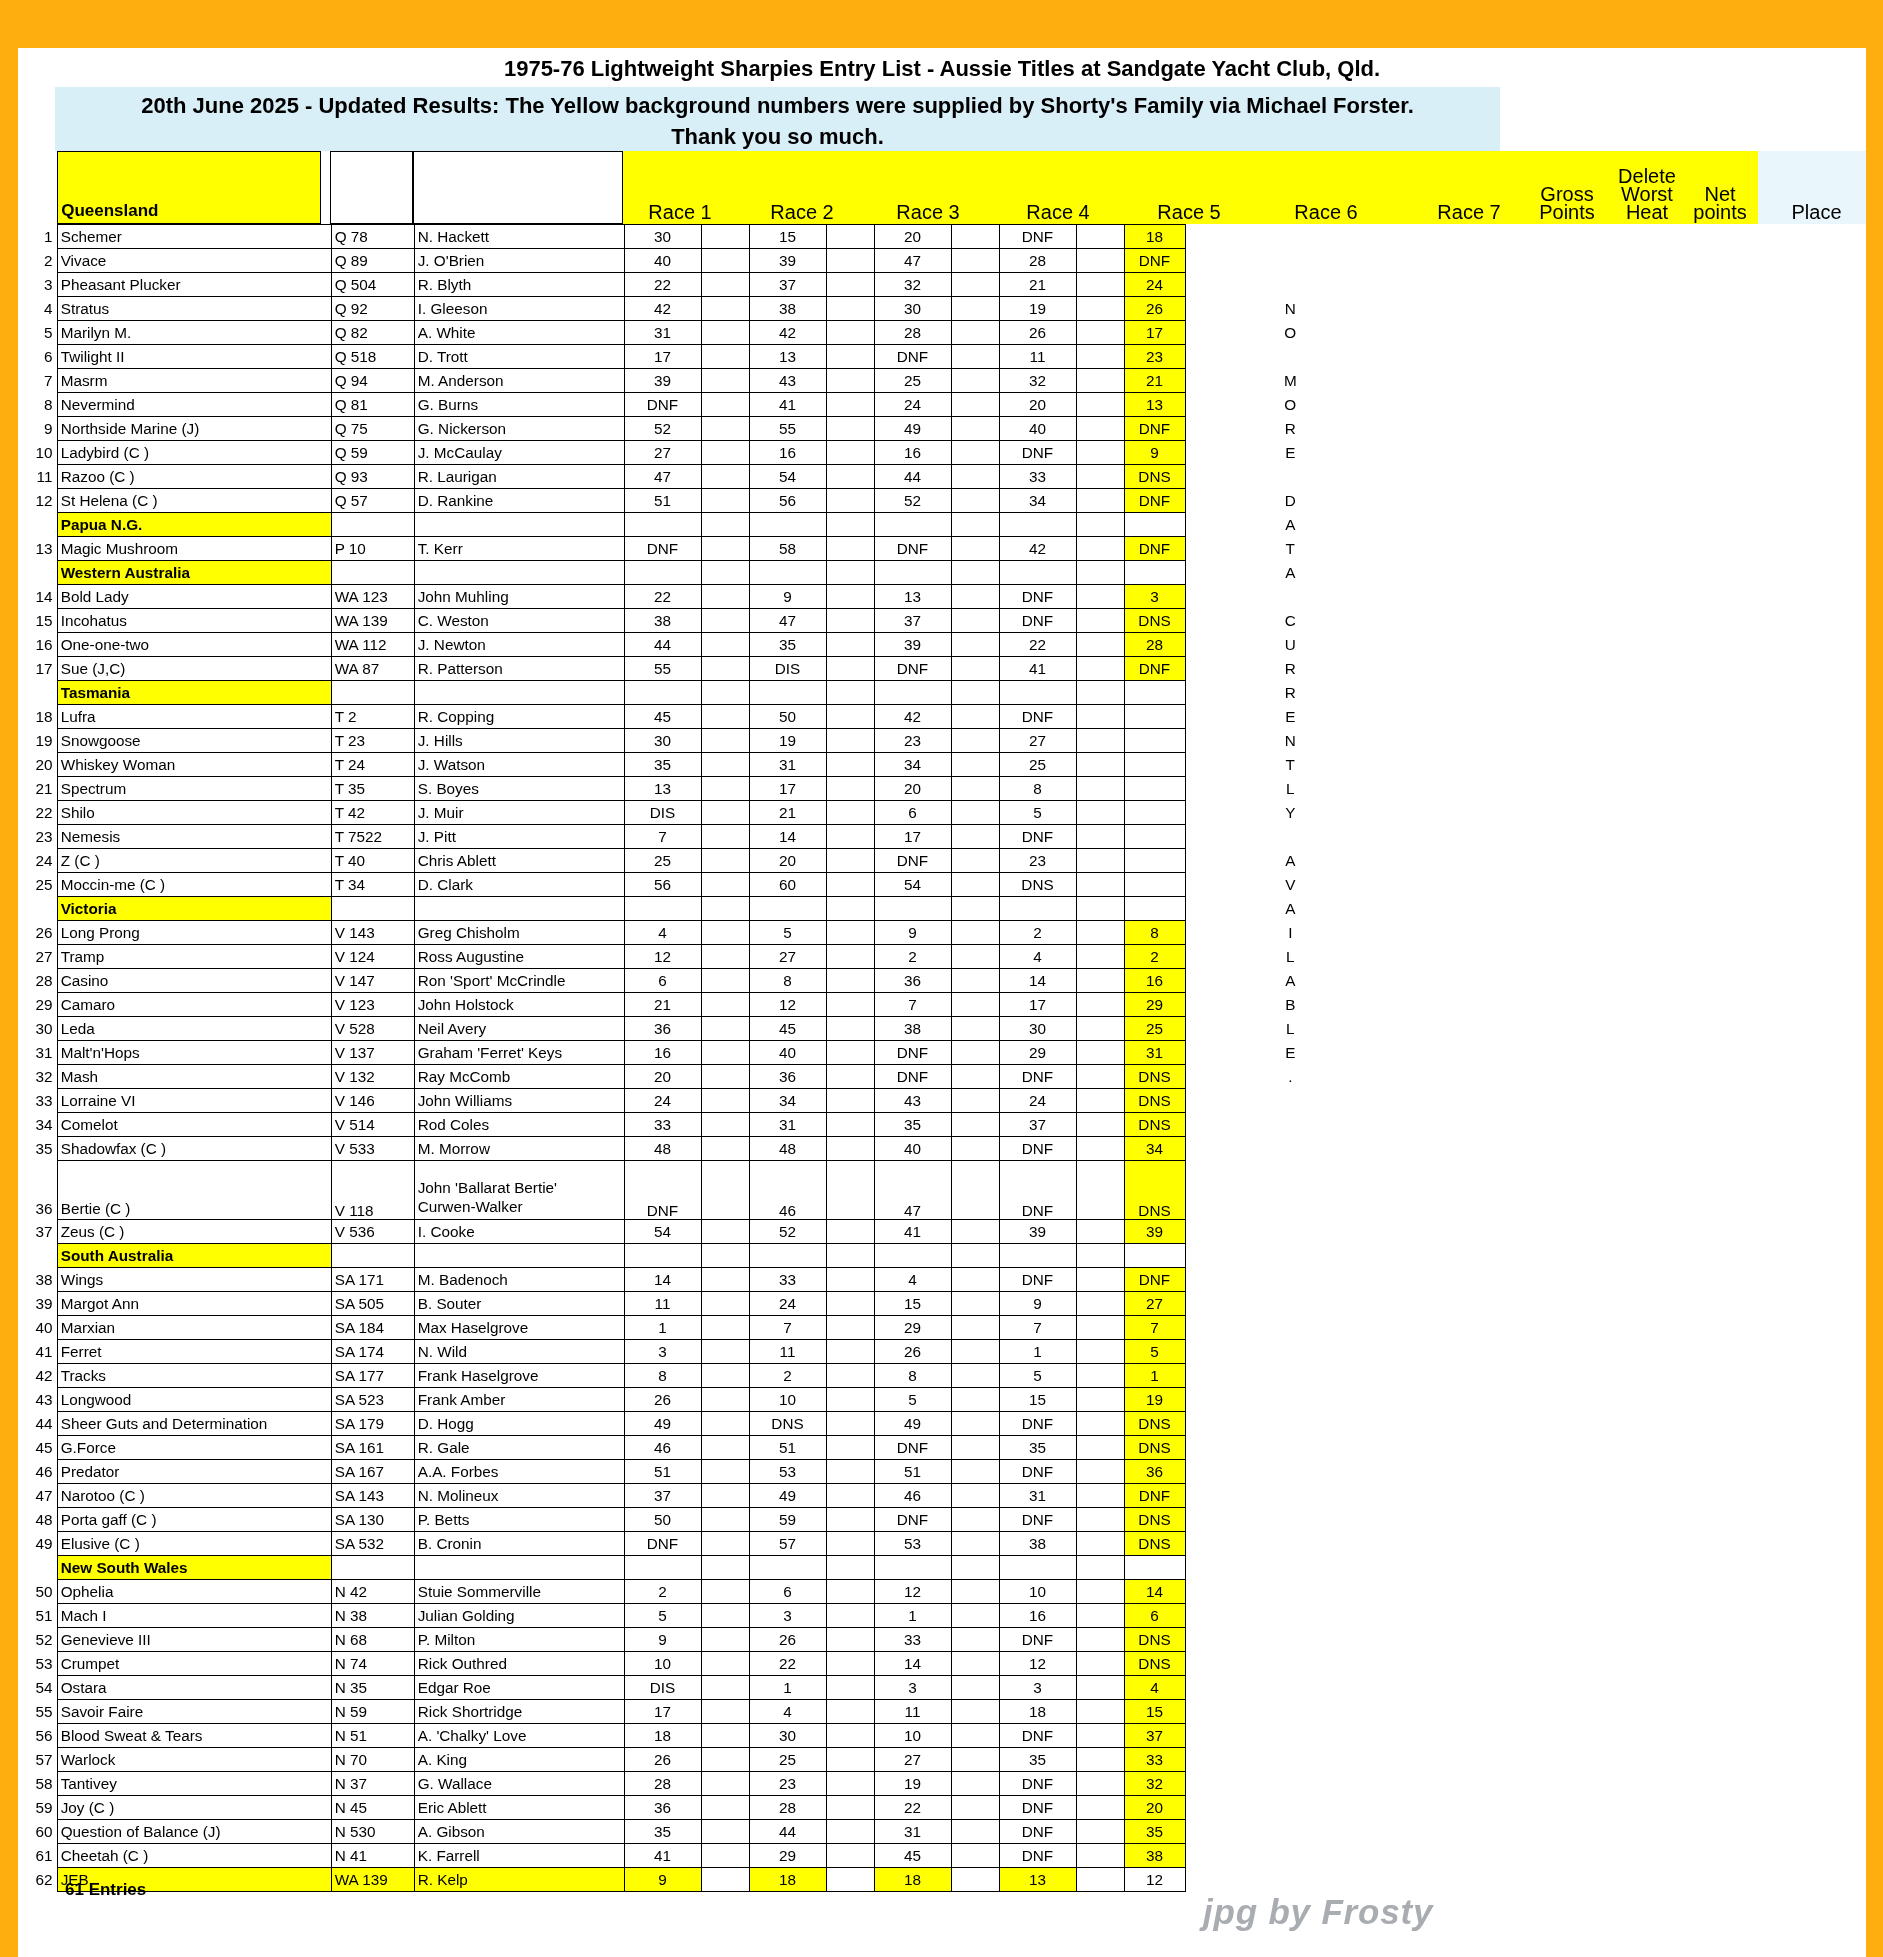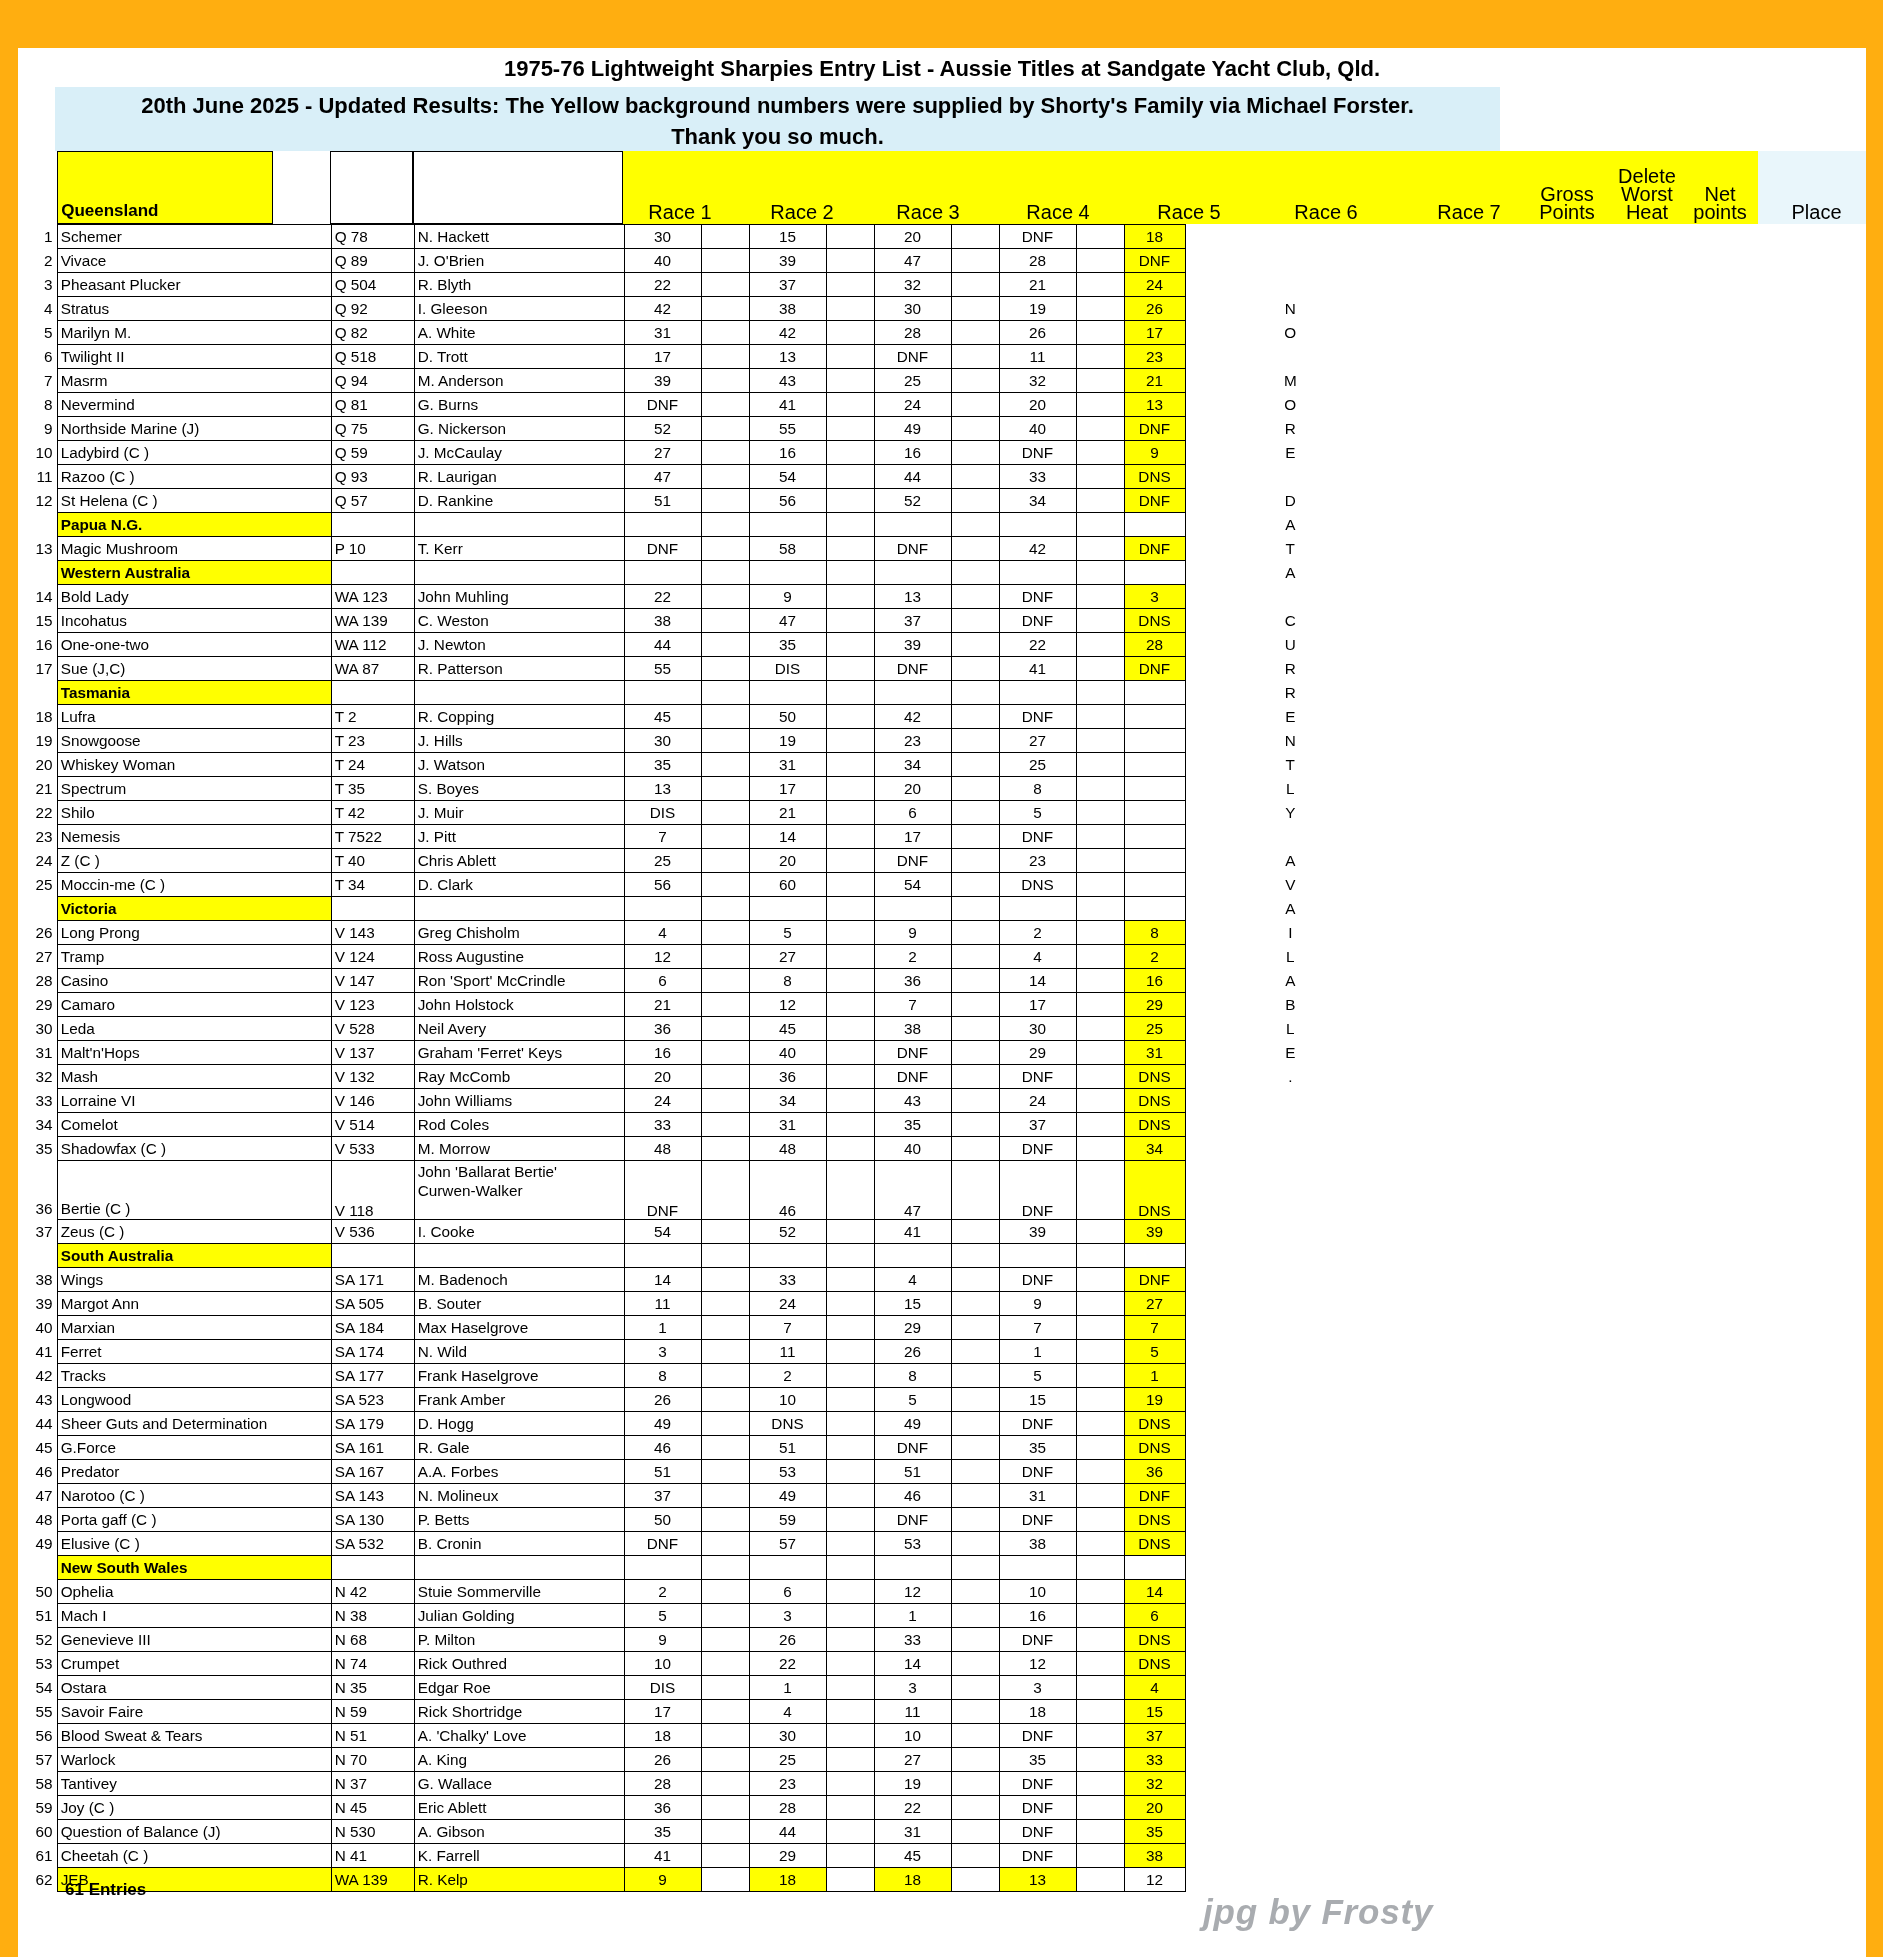--- a/index.html
+++ b/index.html
@@ -8,21 +8,21 @@
   .frame { position:relative; width:1883px; height:1957px; background:#FFAE10; }
   .page { position:absolute; left:18px; top:18px; width:1848px; height:1922px; background:#ffffff; overflow:hidden;margin-top:30px; }
 
   .title1 { position:absolute; left:0; top:8px; width:100%; text-align:center;
             font-size:22px; font-weight:bold; color:#000; }
   .blueband { position:absolute; left:37px; top:39px; width:1445px; height:64px; background:#D9EFF8; }
   .title2 { position:absolute; left:0; top:6.4px; width:100%; text-align:center; font-size:22px; font-weight:bold; }
   .title3 { position:absolute; left:0; top:37px; width:100%; text-align:center; font-size:22px; font-weight:bold; }
 
   
-  .hdr-qld  { position:absolute; left:39px;  top:103px; width:216px; height:73px; background:#FFFF00;
+  .hdr-qld  { position:absolute; left:39px;  top:103px; width:264px; height:73px; background:#FFFF00;
               border:0.8px solid #000; display:flex; align-items:flex-end; padding:1.6px 3.2px;
               font-weight:bold; font-size:17px; }
   .hdr-sail { position:absolute; left:312px; top:103px; width:83px; height:73px; border:0.8px solid #000; }
   .hdr-skip { position:absolute; left:395px; top:103px; width:210px; height:73px; border:0.8px solid #000; }
   .hdr-band { position:absolute; left:605px; top:103px; width:1135px; height:73px; background:#FFFF00; }
   .hdr-right{ position:absolute; left:1740px; top:103px; width:117px; height:73px; background:#E9F6FB; }
   .hl { position:absolute; bottom:3.2px; transform:translateX(-50%); font-weight:normal; font-size:20px;
         line-height:18px; white-space:pre-line; text-align:center; color:#000; }
   .hdr-right .hl { left:50%; }
 
@@ -33,21 +33,21 @@
   td.c    { border:0.8px solid #000; }
   td.num  { text-align:right; padding-right:4px; }
   td.name { padding-left:3.2px; }
   td.sail { padding-left:3.2px; }
   td.skip { padding-left:3.2px; }
   td.val  { text-align:center; }
   td.yel  { background:#FFFF00; }
   td.sec  { background:#FFFF00; font-weight:bold; }
   td.side { text-align:center; }
   tr.tall td { height:59px; vertical-align:bottom; }
-  tr.tall td.skip { white-space:pre-line; line-height:18.5px; padding-bottom:19px; }
+  tr.tall td.skip { white-space:pre-line; line-height:18.5px; padding-bottom:3px; }
   tr.tall td.num, tr.tall td.name { padding-bottom:2.4px; }
 
   .entries { position:absolute; left:47px; top:1832px; font-size:17px; font-weight:bold; }
   .watermark { position:absolute; left:1185px; top:1844px; font-size:35px; font-weight:bold;
                font-style:italic; color:rgba(140,144,150,0.75); letter-spacing:0.8px; }
 </style>
 </head>
 <body>
 
 <div class="frame">

